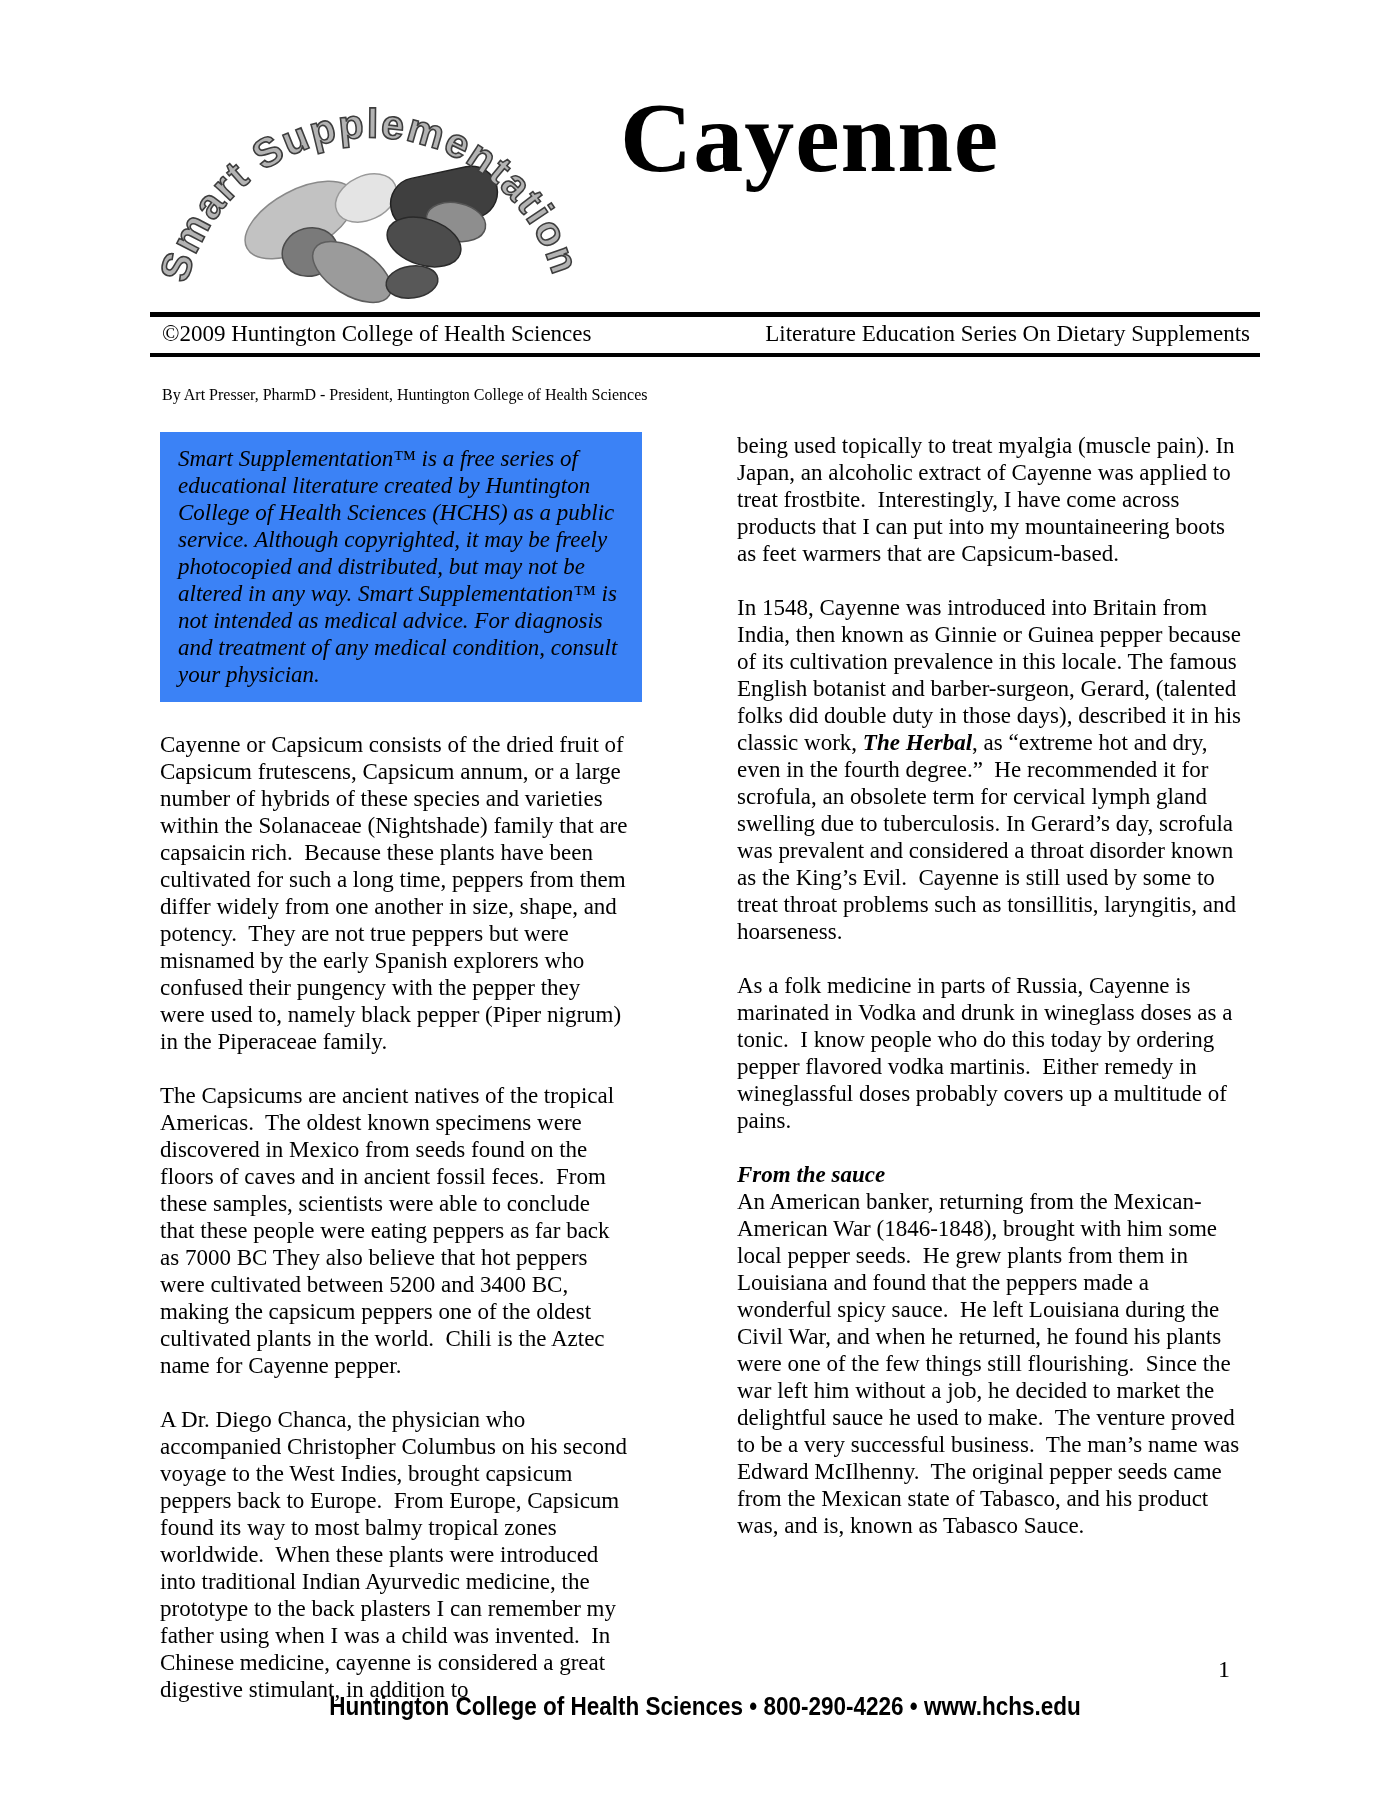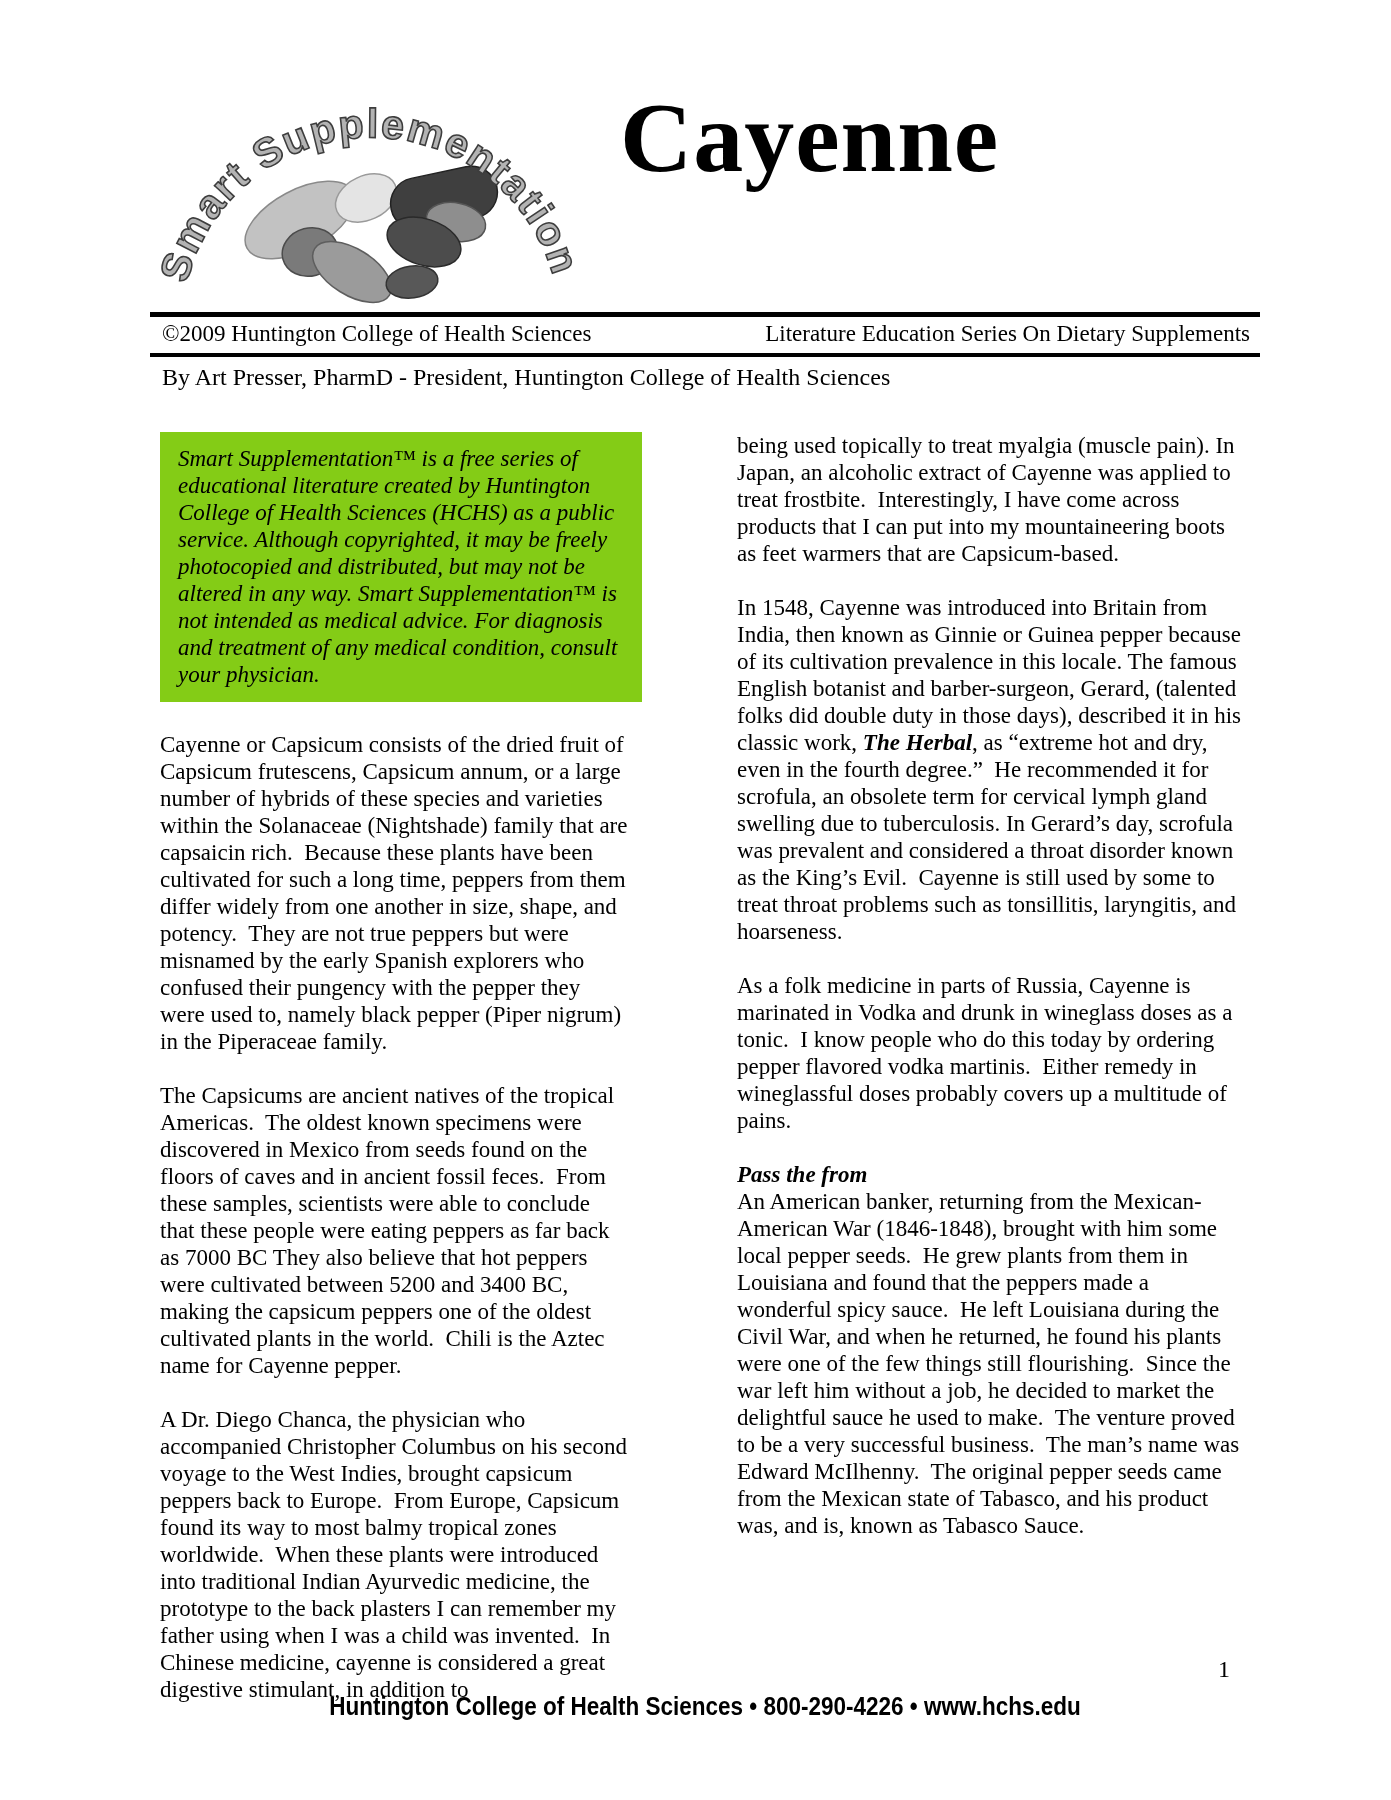--- a/index.html
+++ b/index.html
@@ -21,34 +21,34 @@
 
   .rule-bar {
     position: absolute; left: 150px; top: 312px; width: 1110px;
     box-sizing: border-box;
     border-top: 5px solid #000; border-bottom: 4px solid #000;
     padding: 4px 10px 6px 12px;
     display: flex; justify-content: space-between;
     font-size: 23px; line-height: 26px; gap: 12px;
   }
 
-  .byline { position: absolute; left: 162px; top: 364px; font-size: 24px; }
+  .byline { position: absolute; left: 162px; top: 386px; font-size: 16px; }
 
   
   .columns {
     position: absolute; left: 150px; top: 432px; width: 1110px;
     display: flex; font-size: 23px; line-height: 27px;
   }
   .col-left  { width: 482px; margin-left: 10px; }
   .col-spacer { width: 95px; }
   .col-right { flex: 1; }
 
   .columns p { margin: 0 12px 27px 0; white-space: pre-wrap; }
   .disclaimer-box {
-    background: #84cc16;
+    background: #3b82f6;
     font-style: italic;
     padding: 13px 14px 14px 18px;
     margin-bottom: 29px;
     white-space: pre-wrap;
   }
   .heading-bold { font-weight: bold; }
   .heading-bold-italic { font-weight: bold; font-style: italic; }
   .book-title { font-style: italic; font-weight: bold; }
 
   
@@ -110,21 +110,21 @@
       <div class="disclaimer-box">Smart Supplementation™ is a free series of educational literature created by Huntington College of Health Sciences (HCHS) as a public service. Although copyrighted, it may be freely photocopied and distributed, but may not be altered in any way. Smart Supplementation™ is not intended as medical advice. For diagnosis and treatment of any medical condition, consult your physician.</div>
       <p>Cayenne or Capsicum consists of the dried fruit of Capsicum frutescens, Capsicum annum, or a large number of hybrids of these species and varieties within the Solanaceae (Nightshade) family that are capsaicin rich.  Because these plants have been cultivated for such a long time, peppers from them differ widely from one another in size, shape, and potency.  They are not true peppers but were misnamed by the early Spanish explorers who confused their pungency with the pepper they were used to, namely black pepper (Piper nigrum) in the Piperaceae family.</p>
       <p>The Capsicums are ancient natives of the tropical Americas.  The oldest known specimens were discovered in Mexico from seeds found on the floors of caves and in ancient fossil feces.  From these samples, scientists were able to conclude that these people were eating peppers as far back as 7000 BC They also believe that hot peppers were cultivated between 5200 and 3400 BC, making the capsicum peppers one of the oldest cultivated plants in the world.  Chili is the Aztec name for Cayenne pepper.</p>
       <p>A Dr. Diego Chanca, the physician who accompanied Christopher Columbus on his second voyage to the West Indies, brought capsicum peppers back to Europe.  From Europe, Capsicum found its way to most balmy tropical zones worldwide.  When these plants were introduced into traditional Indian Ayurvedic medicine, the prototype to the back plasters I can remember my father using when I was a child was invented.  In Chinese medicine, cayenne is considered a great digestive stimulant, in addition to</p>
     </div>
     <div class="col-spacer"></div>
     <div class="col-right">
       <p>being used topically to treat myalgia (muscle pain). In Japan, an alcoholic extract of Cayenne was applied to treat frostbite.  Interestingly, I have come across products that I can put into my mountaineering boots as feet warmers that are Capsicum-based.</p>
       <p><span>In 1548, Cayenne was introduced into Britain from India, then known as Ginnie or Guinea pepper because of its cultivation prevalence in this locale. The famous English botanist and barber-surgeon, Gerard, (talented folks did double duty in those days), described it in his classic work, </span><span class="book-title">The Herbal</span><span>, as “extreme hot and dry, even in the fourth degree.”  He recommended it for scrofula, an obsolete term for cervical lymph gland swelling due to tuberculosis. In Gerard’s day, scrofula was prevalent and considered a throat disorder known as the King’s Evil.  Cayenne is still used by some to treat throat problems such as tonsillitis, laryngitis, and hoarseness.</span></p>
       <p>As a folk medicine in parts of Russia, Cayenne is marinated in Vodka and drunk in wineglass doses as a tonic.  I know people who do this today by ordering pepper flavored vodka martinis.  Either remedy in wineglassful doses probably covers up a multitude of pains.</p>
-      <div class="heading-bold-italic">Pass the from</div>
+      <div class="heading-bold-italic">From the sauce</div>
       <p>An American banker, returning from the Mexican-American War (1846-1848), brought with him some local pepper seeds.  He grew plants from them in Louisiana and found that the peppers made a wonderful spicy sauce.  He left Louisiana during the Civil War, and when he returned, he found his plants were one of the few things still flourishing.  Since the war left him without a job, he decided to market the delightful sauce he used to make.  The venture proved to be a very successful business.  The man’s name was Edward McIlhenny.  The original pepper seeds came from the Mexican state of Tabasco, and his product was, and is, known as Tabasco Sauce.</p>
     </div>
   </div>
 
   <div class="page-number">1</div>
   <div class="footer">Huntington College of Health Sciences • 800-290-4226 • www.hchs.edu</div>
 
 </div>
 
 </body></html>

